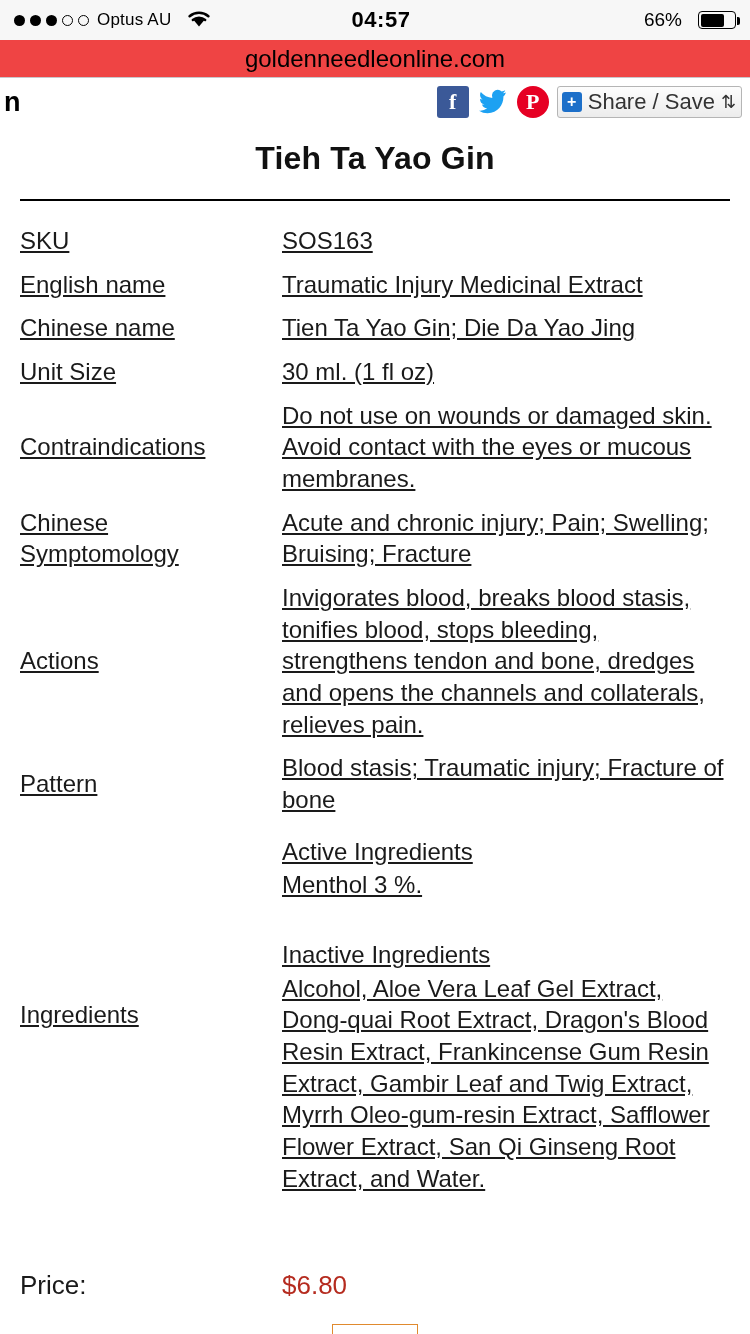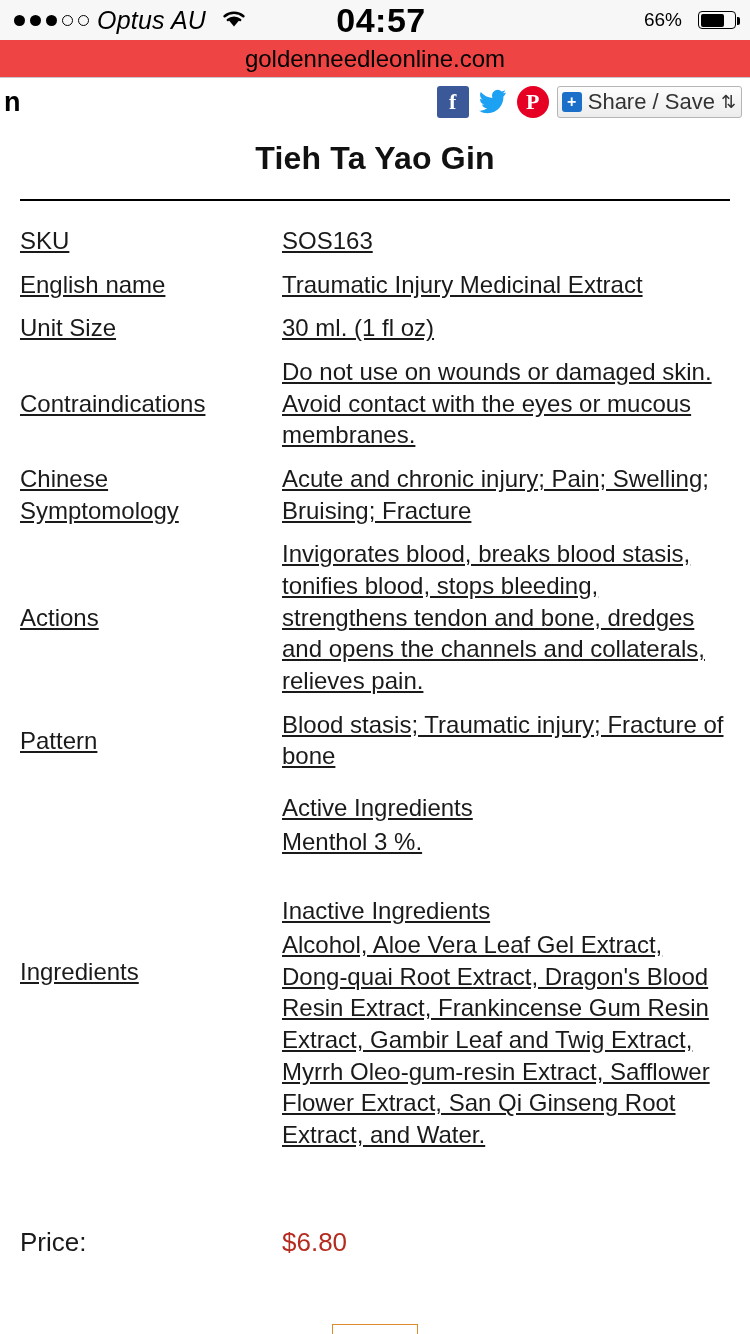--- a/index.html
+++ b/index.html
@@ -20,27 +20,27 @@
     align-items: center;
     padding: 0 14px;
     font-size: 25px;
     color: #000;
     position: relative;
   }
   .sb-left { display: flex; align-items: center; gap: 8px; }
   .dots { display: flex; align-items: center; gap: 5px; }
   .dot { width: 11px; height: 11px; border-radius: 50%; background: #000; }
   .dot.hollow { background: transparent; border: 1.5px solid #000; }
-  .carrier { font-size: 25px; letter-spacing: 0.2px; font-style: italic; }
+  .carrier { font-size: 17px; letter-spacing: 0.2px; }
   .wifi { margin-left: 6px; display: inline-block; }
   .sb-time {
     position: absolute;
     left: 12px; right: 0;
     text-align: center;
-    font-size: 34px;
+    font-size: 22px;
     font-weight: bold;
     letter-spacing: 0.5px;
   }
   .sb-right {
     margin-left: auto;
     display: flex;
     align-items: center;
     gap: 16px;
     font-size: 19px;
   }
@@ -252,20 +252,24 @@
     <tbody>
       <tr>
         <td class="label">SKU</td>
         <td class="value">SOS163</td>
       </tr>
       <tr>
         <td class="label">English name</td>
         <td class="value">Traumatic Injury Medicinal Extract</td>
       </tr>
       <tr>
+        <td class="label">Chinese name</td>
+        <td class="value">Tien Ta Yao Gin; Die Da Yao Jing</td>
+      </tr>
+      <tr>
         <td class="label">Unit Size</td>
         <td class="value">30 ml. (1 fl oz)</td>
       </tr>
       <tr class="tall">
         <td class="label">Contraindications</td>
         <td class="value">Do not use on wounds or damaged skin. Avoid contact with the eyes or mucous membranes.</td>
       </tr>
       <tr class="tall">
         <td class="label">Chinese Symptomology</td>
         <td class="value">Acute and chronic injury; Pain; Swelling; Bruising; Fracture</td>

